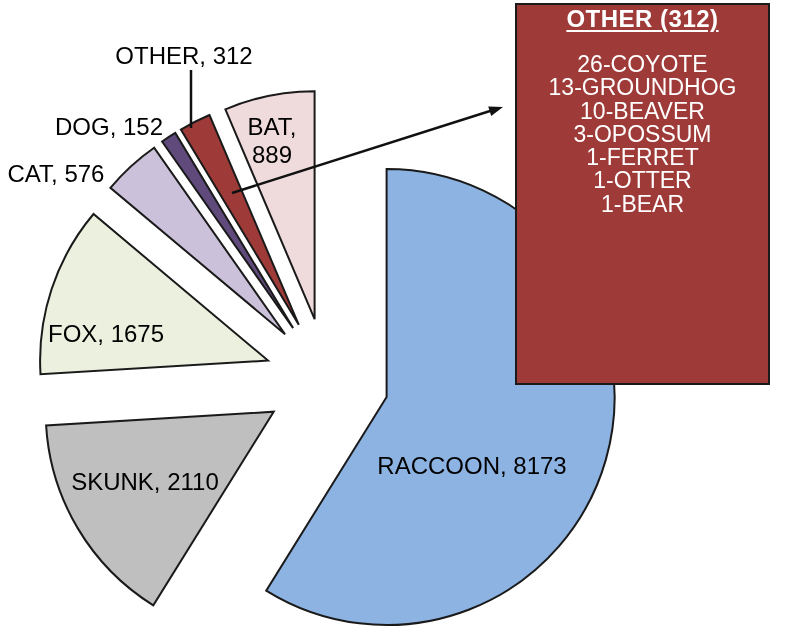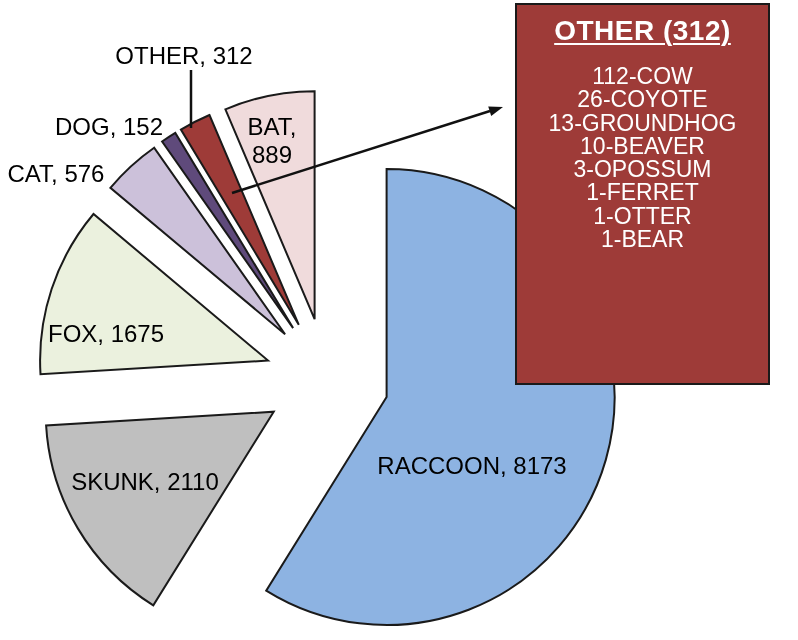--- a/index.html
+++ b/index.html
@@ -21,22 +21,21 @@
     position: absolute;
     left: 515px;
     top: 3px;
     width: 255px;
     height: 382px;
     box-sizing: border-box;
     border: 2px solid #1a1a1a;
     text-align: center;
   }
   .callout-title {
-    margin-top: 12px;
-    font-size: 28px;
+    font-size: 24px;
     font-weight: bold;
     line-height: 28px;
     text-decoration: underline;
     text-decoration-thickness: 2px;
     text-underline-offset: 3px;
     letter-spacing: 0.5px;
   }
   .callout-list { margin-top: 20px; }
   .callout-item {
     font-size: 23px;
@@ -71,21 +70,20 @@
     <g id="annotations">
         <line x1="191" y1="70" x2="191" y2="128" stroke="#111111" stroke-width="2.5"></line>
         <line x1="232" y1="193" x2="490" y2="111" stroke="#111111" stroke-width="2.5"></line>
         <polygon points="503,107 491.2,116 488.2,106.4" fill="#111111"></polygon>
       </g>
   </svg>
 
   <div class="callout" style="background: rgb(158, 59, 56); border-color: rgb(26, 26, 26); color: rgb(255, 255, 255);">
     <div class="callout-title">OTHER (312)</div>
     <div class="callout-list" id="callout-list">
-        <div class="callout-item">112-COW</div>
         <div class="callout-item">26-COYOTE</div>
         <div class="callout-item">13-GROUNDHOG</div>
         <div class="callout-item">10-BEAVER</div>
         <div class="callout-item">3-OPOSSUM</div>
         <div class="callout-item">1-FERRET</div>
         <div class="callout-item">1-OTTER</div>
         <div class="callout-item">1-BEAR</div>
       </div>
   </div>
 

